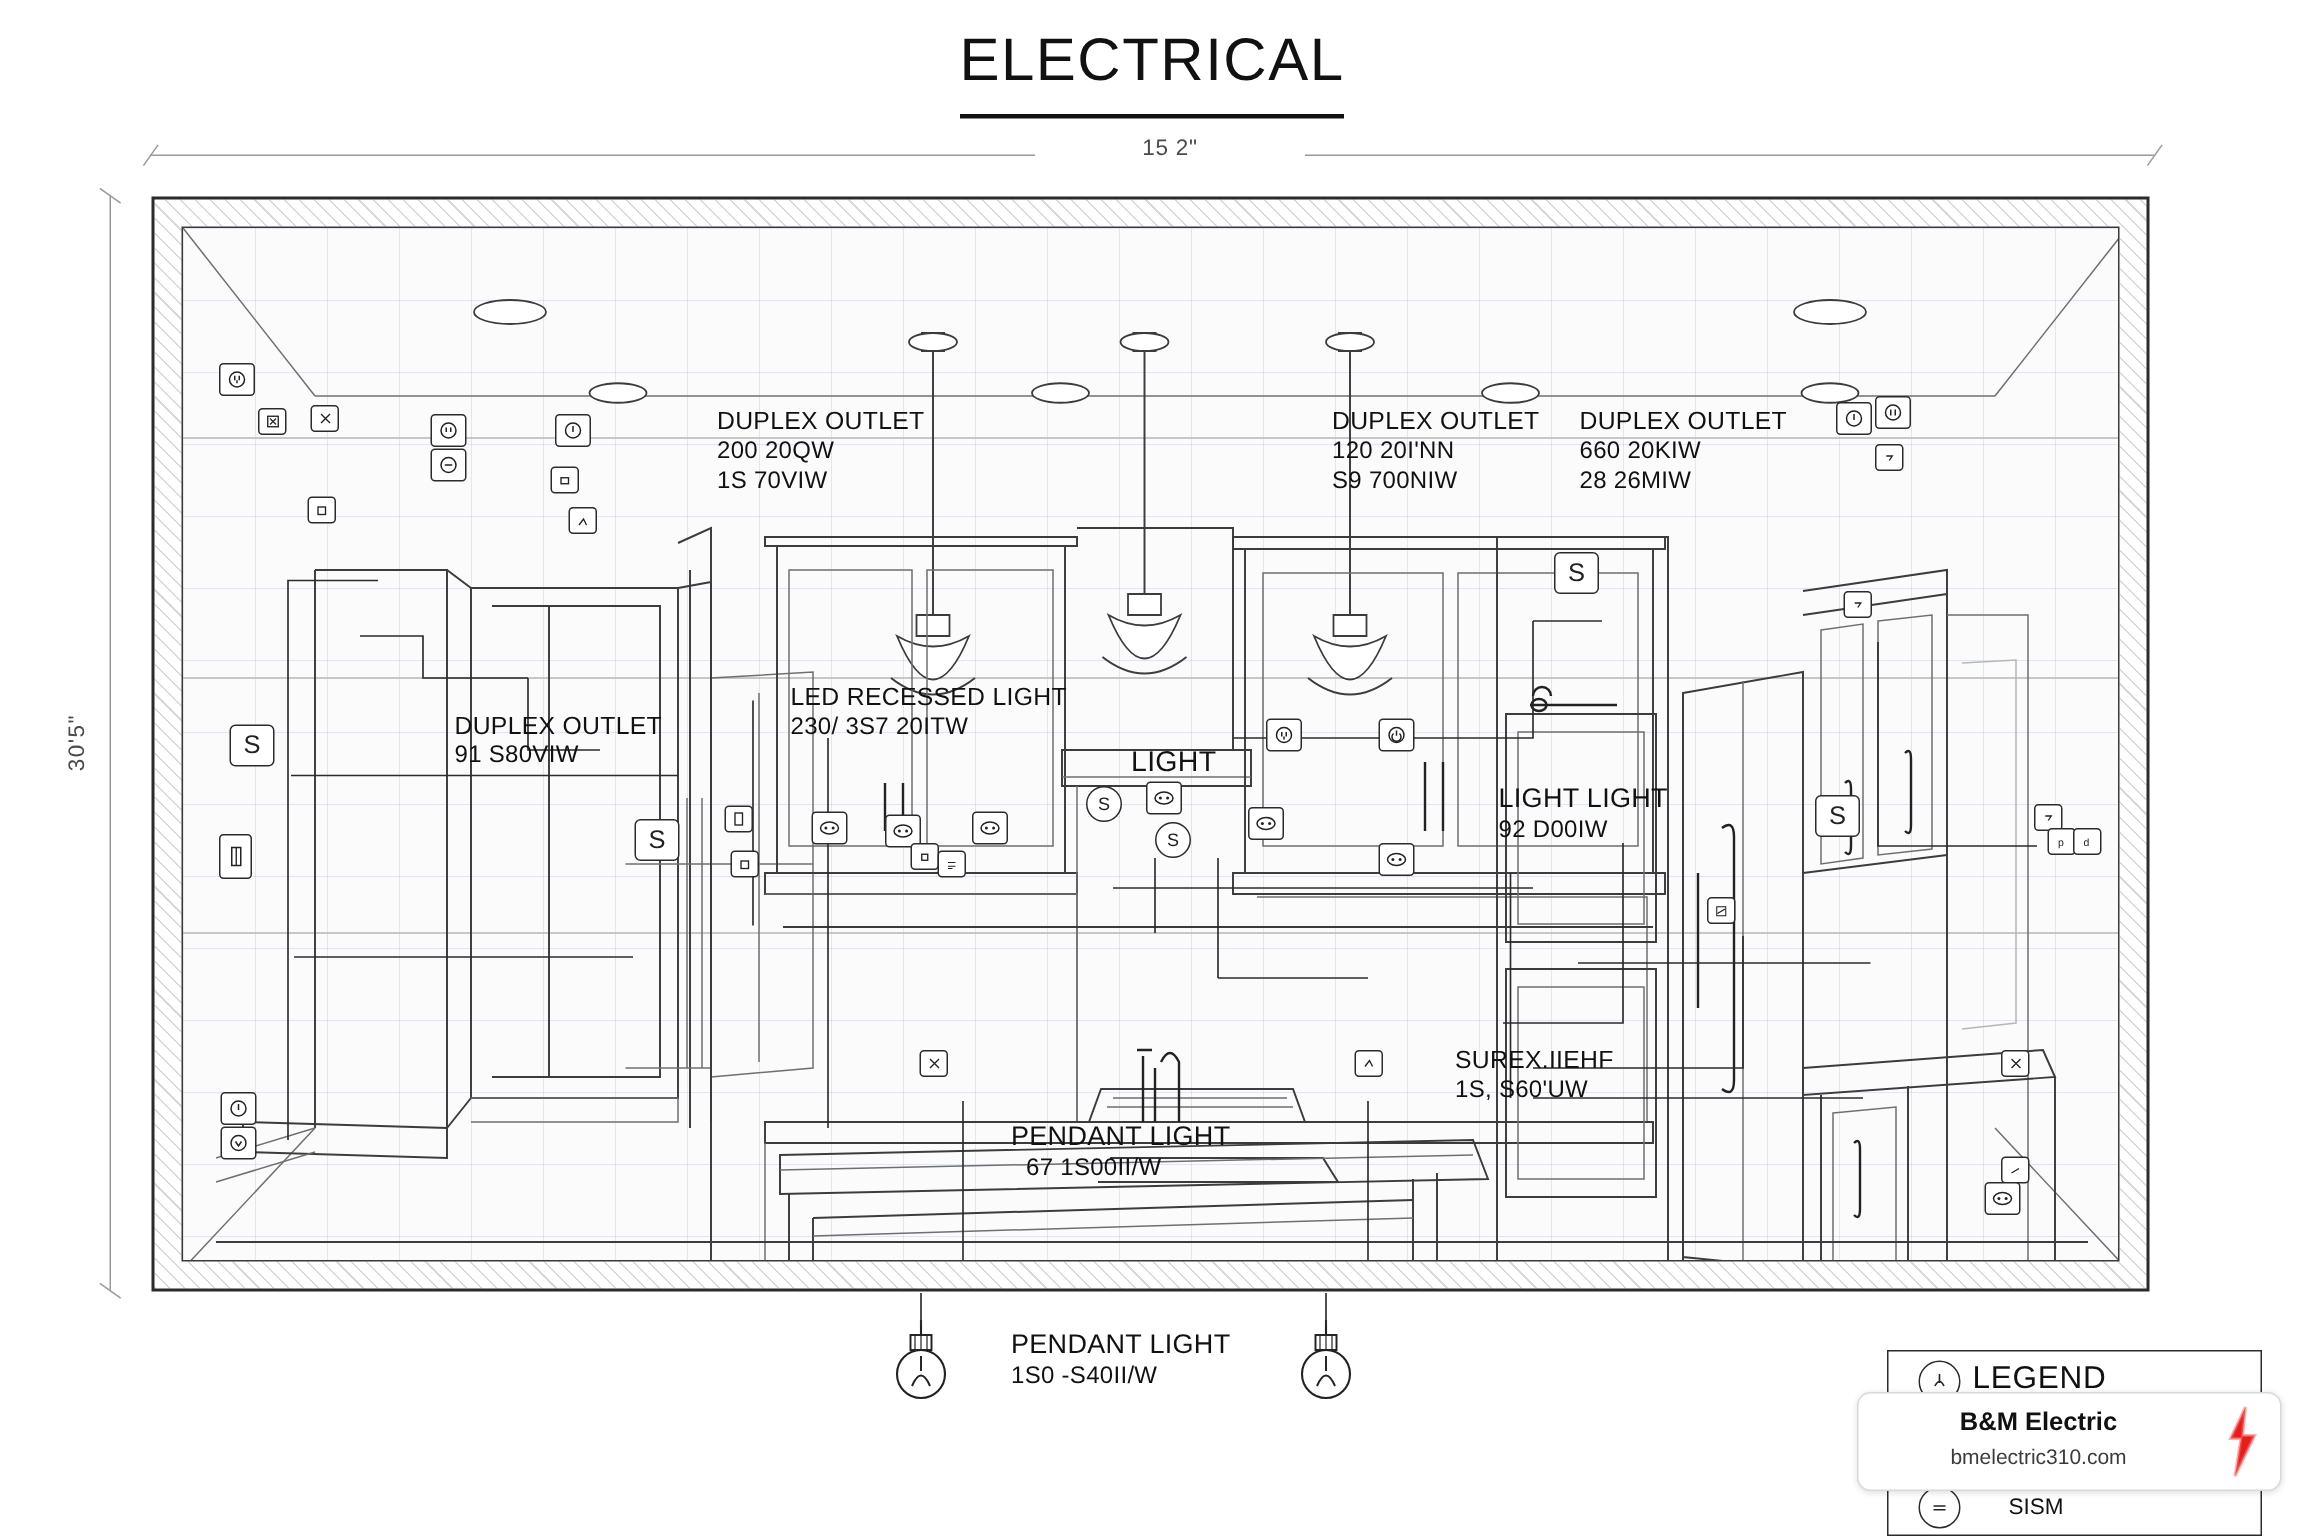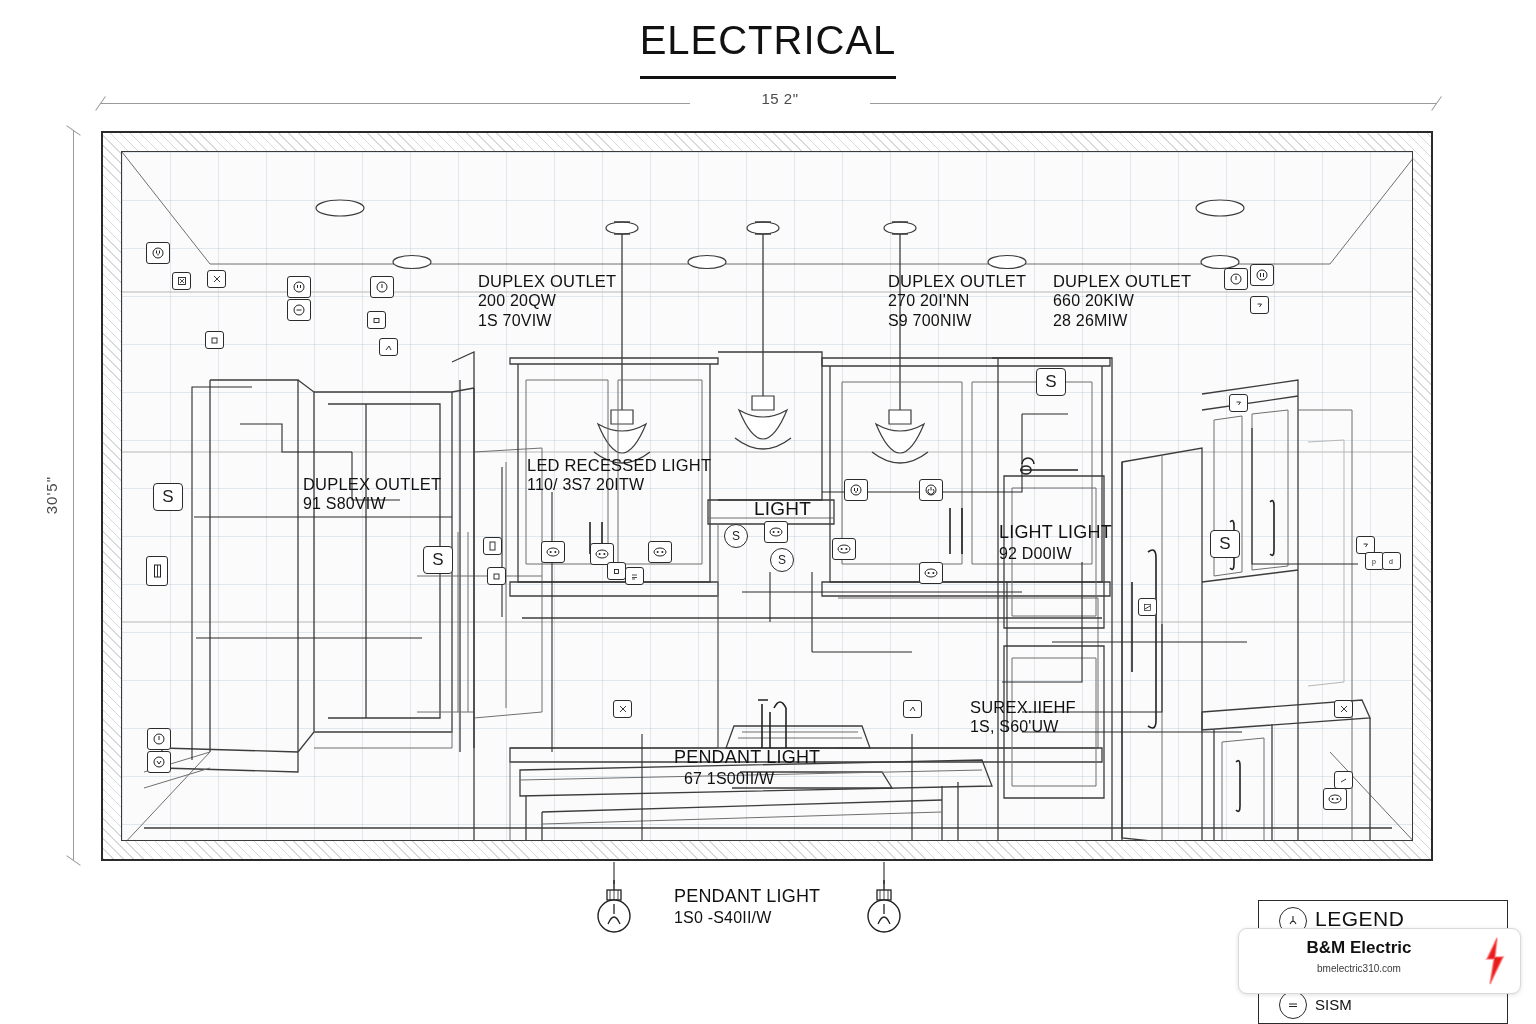--- a/index.html
+++ b/index.html
@@ -133,21 +133,21 @@
     background:#fff;border:1px solid #d9d9d9;border-radius:9px;
     box-shadow:0 1px 4px rgba(0,0,0,.13);
     box-sizing:border-box;
   }
   .wm-name{
     position:absolute;left:0;top:9px;width:240px;text-align:center;
     font-size:17px;font-weight:bold;color:#111;
   }
   .wm-url{
     position:absolute;left:0;top:34px;width:240px;text-align:center;
-    font-size:10px;color:#3b3b3b;
+    font-size:14px;color:#3b3b3b;
   }
   .wm-bolt{position:absolute;right:12px;top:8px;width:26px;height:48px;}
 </style>
 </head>
 <body>
 
 <div class="stage">
 
   <div class="title">
     <span>ELECTRICAL</span>
@@ -632,33 +632,33 @@
   </div>
 
   <div class="anno" style="left:478px;top:271px;">
     <div>DUPLEX OUTLET</div>
     <div class="l2">200 20QW</div>
     <div class="l3">1S 70VIW</div>
   </div>
 
   <div class="anno" style="left:888px;top:271px;">
     <div>DUPLEX OUTLET</div>
-    <div class="l2">270 20I'NN</div>
+    <div class="l2">120 20I'NN</div>
     <div class="l3">S9 700NIW</div>
   </div>
 
   <div class="anno" style="left:1053px;top:271px;">
     <div>DUPLEX OUTLET</div>
     <div class="l2">660 20KIW</div>
     <div class="l3">28 26MIW</div>
   </div>
 
   <div class="anno" style="left:527px;top:455px;">
     <div>LED RECESSED LIGHT</div>
-    <div class="l2">110/ 3S7 20ITW</div>
+    <div class="l2">230/ 3S7 20ITW</div>
   </div>
 
   <div class="anno" style="left:754px;top:497px;font-size:19px;">
     <div>LIGHT</div>
   </div>
 
   <div class="anno" style="left:999px;top:522px;font-size:18px;">
     <div>LIGHT LIGHT</div>
     <div class="l2">92 D00IW</div>
   </div>
@@ -684,21 +684,21 @@
           <path d="M8 3v6M5 11 q3 -6 6 0" stroke="#222" stroke-width="1.1" fill="none"></path>
         </svg>
     </div>
     <div class="legend-title">LEGEND</div>
 
     <div class="legend-sym" style="top:90px;">
       <svg width="16" height="16" viewBox="0 0 16 16">
           <path d="M4 7h8M4 9.5h8" stroke="#222" stroke-width="1.1" fill="none"></path>
         </svg>
     </div>
-    <div class="legend-row" style="top:95px;">SISM</div>
+    <div class="legend-row" style="top:95px;margin-left:24px;">SISM</div>
   </div>
 
   <div class="wm">
     <div class="wm-name">B&amp;M Electric</div>
     <div class="wm-url">bmelectric310.com</div>
     <svg class="wm-bolt" viewBox="0 0 26 48">
       <path d="M15 1 L5 22 L12 22 L8 47 L21 20 L13 20 Z" fill="#e81c1c"></path>
       <path d="M15 1 L5 22 L12 22 L8 47 L21 20 L13 20 Z" fill="none" stroke="#ff6a6a" stroke-width="2" opacity=".55"></path>
     </svg>
   </div>

